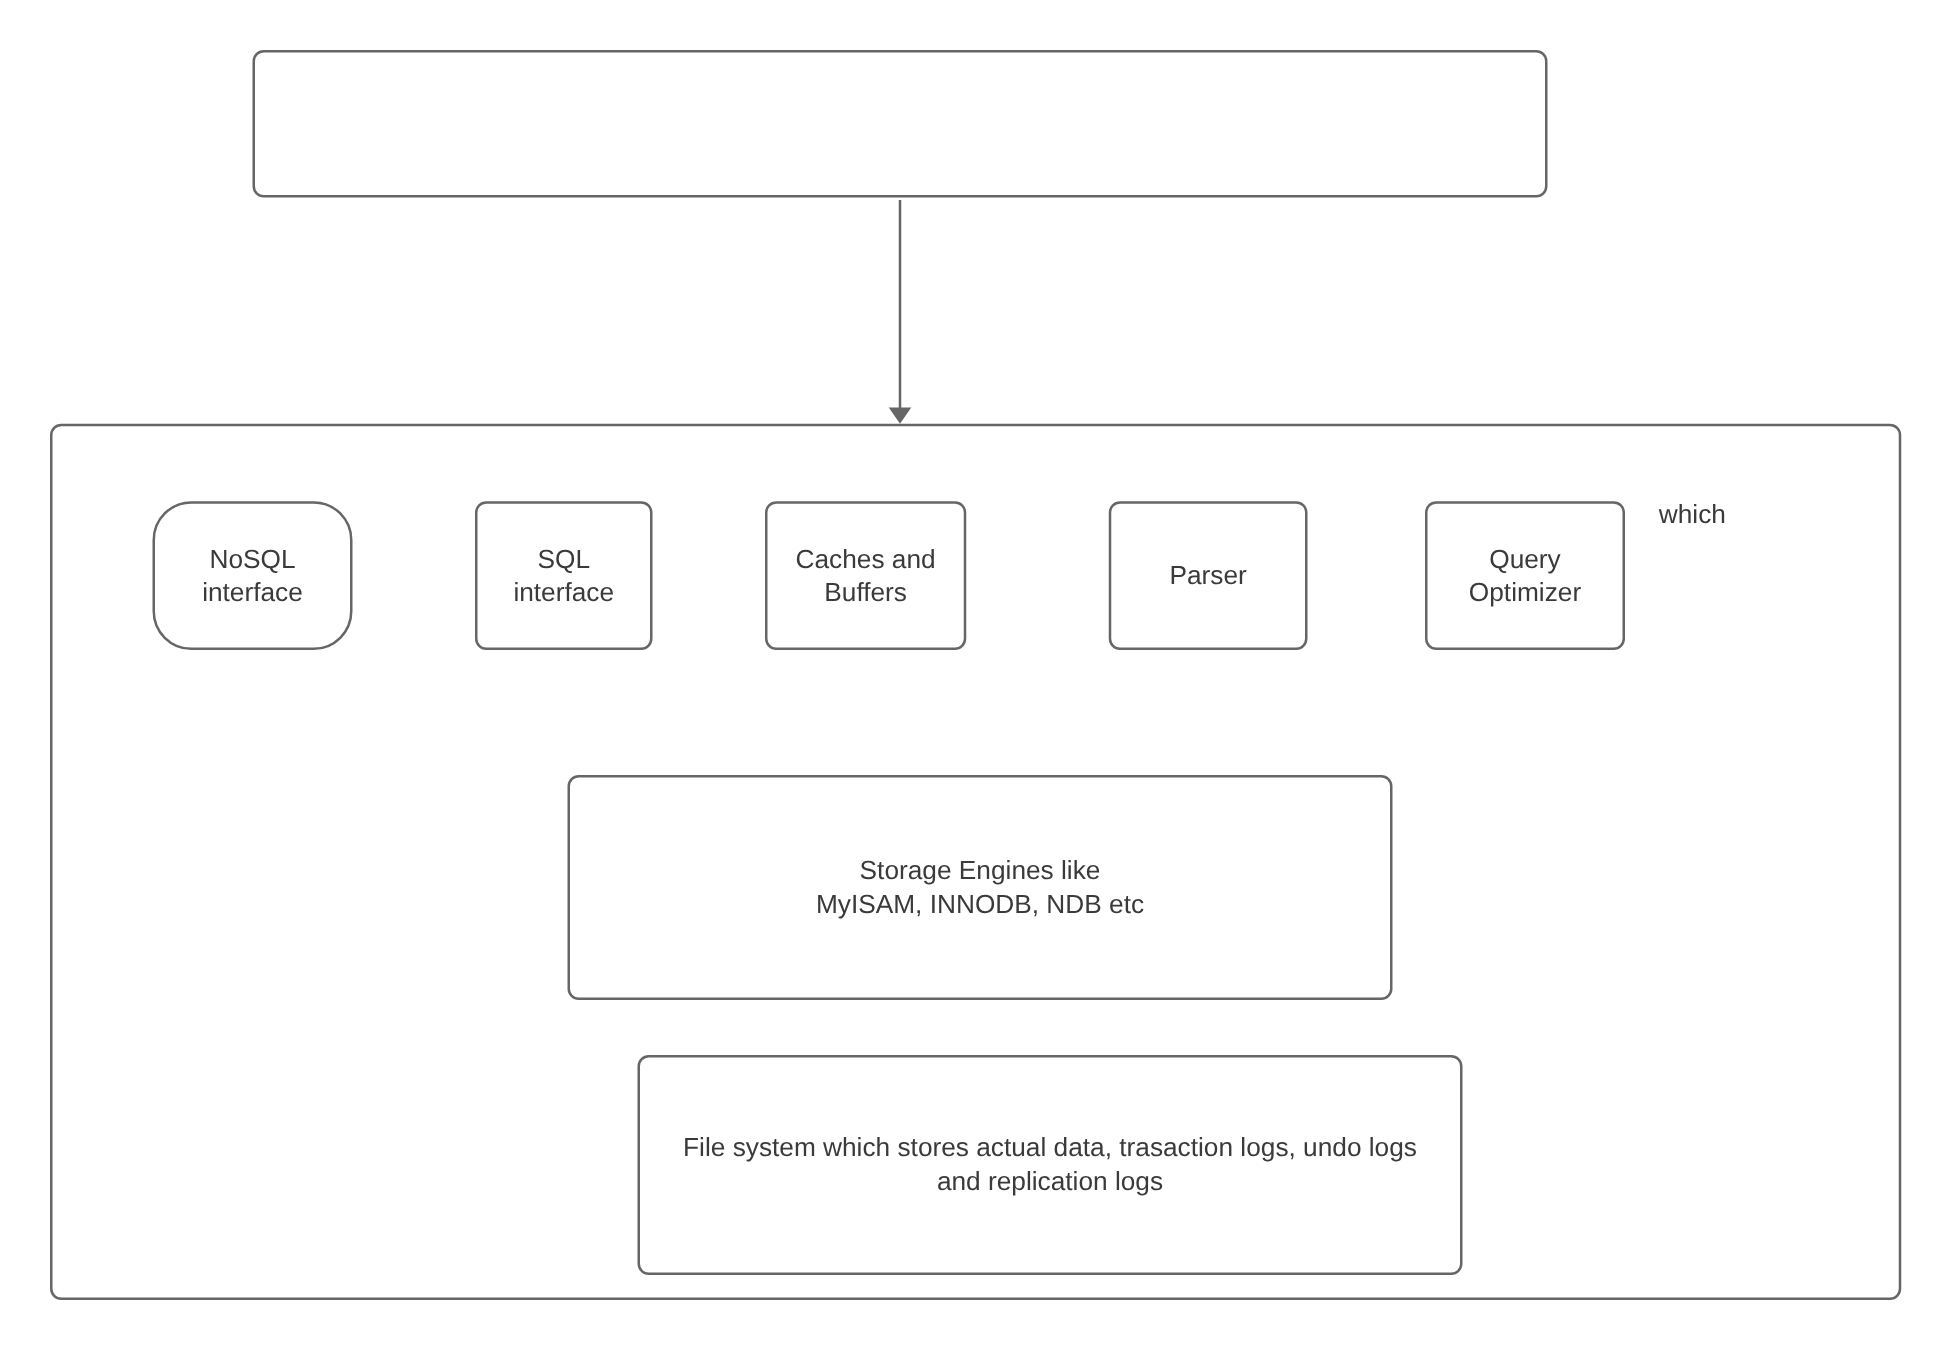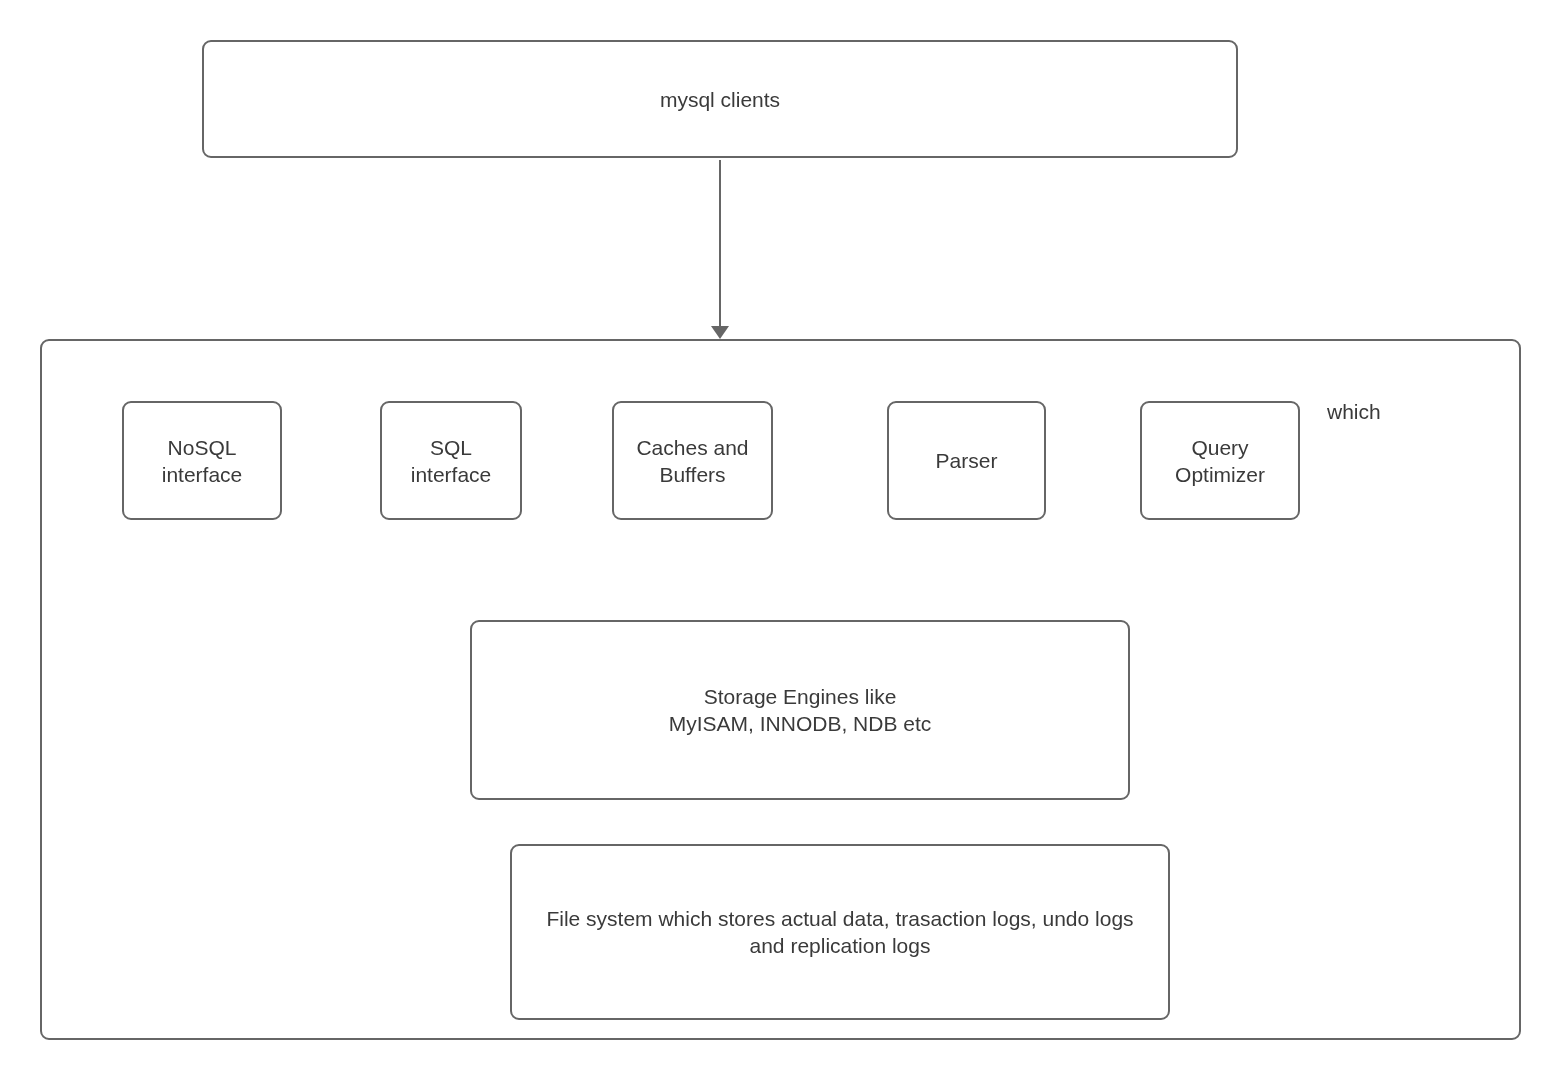--- a/index.html
+++ b/index.html
@@ -25,26 +25,26 @@
     background: #ffffff;
     display: flex;
     align-items: center;
     justify-content: center;
     text-align: center;
   }
   .client-box  { left: 202px; top: 40px;  width: 1036px; height: 118px; }
   .server-box  { left: 40px;  top: 339px; width: 1481px; height: 701px; display: block; }
   .small-box   { top: 60px; height: 119px; padding: 0 10px; }
   .small-box .box-text { width: 100%; }
-  .nosql-box   { left: 80px;   width: 160px; }
+  .nosql-box   { left: 80px;   width: 160px; border-radius: 31px; }
   .sql-box     { left: 338px;  width: 142px; }
   .caches-box  { left: 570px;  width: 161px; text-align: center; }
   .parser-box  { left: 806px;  width: 159px; margin-left: 39px; }
   .query-box   { left: 1098px; width: 160px; }
-  .storage-box { left: 428px;  top: 279px; width: 660px; height: 180px; }
+  .storage-box { left: 412px;  top: 279px; width: 660px; height: 180px; }
   .fs-box      { left: 420px;  top: 503px; width: 660px; height: 176px; margin-left: 48px; }
   .server-label {
     position: absolute;
     left: 1285px;
     top: 57px;
     white-space: nowrap;
   }
   .arrow-line {
     position: absolute;
     left: 719px;
@@ -64,21 +64,20 @@
     border-top: 13px solid #666666;
   }
 </style>
 </head>
 <body>
 
 <div class="canvas">
 
   <div class="node client-box">
     <div class="box-text">
-      <div>mysql clients</div>
     </div>
   </div>
 
   <div class="arrow-line"></div>
   <div class="arrow-head"></div>
 
   <div class="node server-box">
 
     <div class="server-label">which</div>
 

